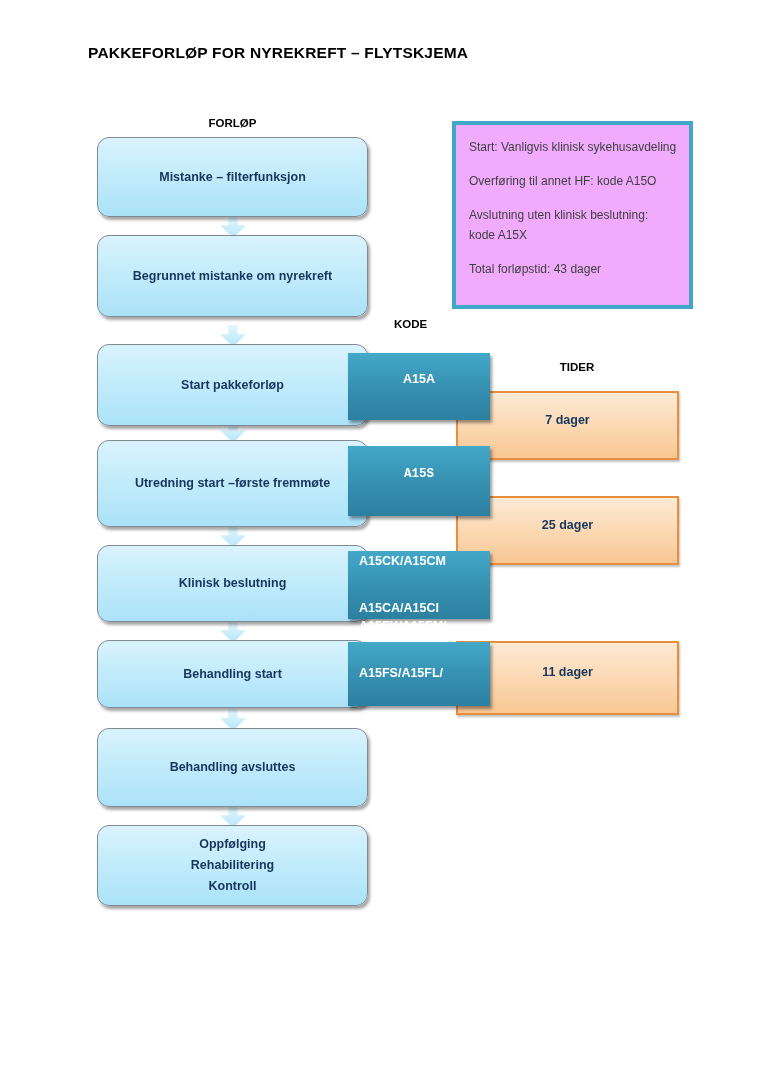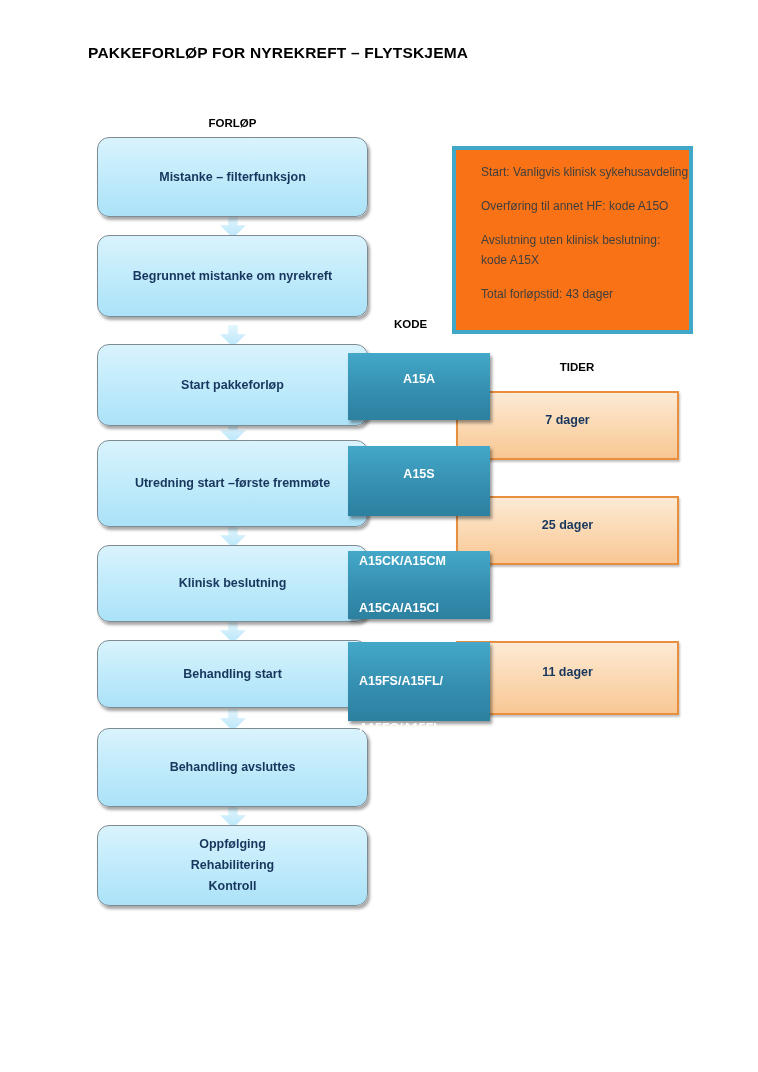--- a/index.html
+++ b/index.html
@@ -95,26 +95,26 @@
     align-items: center;
     justify-content: center;
     padding-bottom: 12px;
     color: #17365d;
     font-size: 12.5px;
     font-weight: bold;
   }
 
   .info-box {
     position: absolute;
-    left: 452px; top: 146px;
+    left: 452px; top: 121px;
     width: 241px; height: 188px;
     box-sizing: border-box;
     border: 4px solid #3fa8c8;
-    background: #f97316;
-    padding: 12px 2px 0 25px;
+    background: #f0abfc;
+    padding: 12px 2px 0 13px;
     z-index: 2;
     color: #3f3f3f;
     font-size: 12px;
     line-height: 20px;
   }
   .info-box .para { margin: 0 0 14px 0; white-space: nowrap; }
   .info-box .para.wrap { white-space: normal; max-width: 205px; }
 </style>
 </head>
 <body>
@@ -164,28 +164,28 @@
 
   <div class="flow-box" style="top:825px;height:81px;">
     <span>Oppfølging</span>
     <span>Rehabilitering</span>
     <span>Kontroll</span>
   </div>
 
   <div class="kode-box center" style="top:353px;height:67px;">
     <span>A15A</span>
   </div>
-  <div class="kode-box center" style="top:446px;height:70px;">
+  <div class="kode-box center" style="top:446px;height:70px;font-family:Liberation Mono, monospace;">
     <span>A15S</span>
   </div>
   <div class="kode-box left" style="top:551px;height:68px;">
     <span>A15CK/A15CM</span>
     <span>A15CA/A15CI</span>
   </div>
-  <div class="kode-box left" style="top:642px;height:79px;">
+  <div class="kode-box left" style="top:642px;height:64px;">
     <span>A15FK/A15FM/</span>
     <span>A15FS/A15FL/</span>
     <span>A15FO/A15FI</span>
   </div>
 
   <div class="tider-box" style="top:391px;height:69px;">
     <span>7 dager</span>
   </div>
   <div class="tider-box" style="top:496px;height:69px;">
     <span>25 dager</span>

